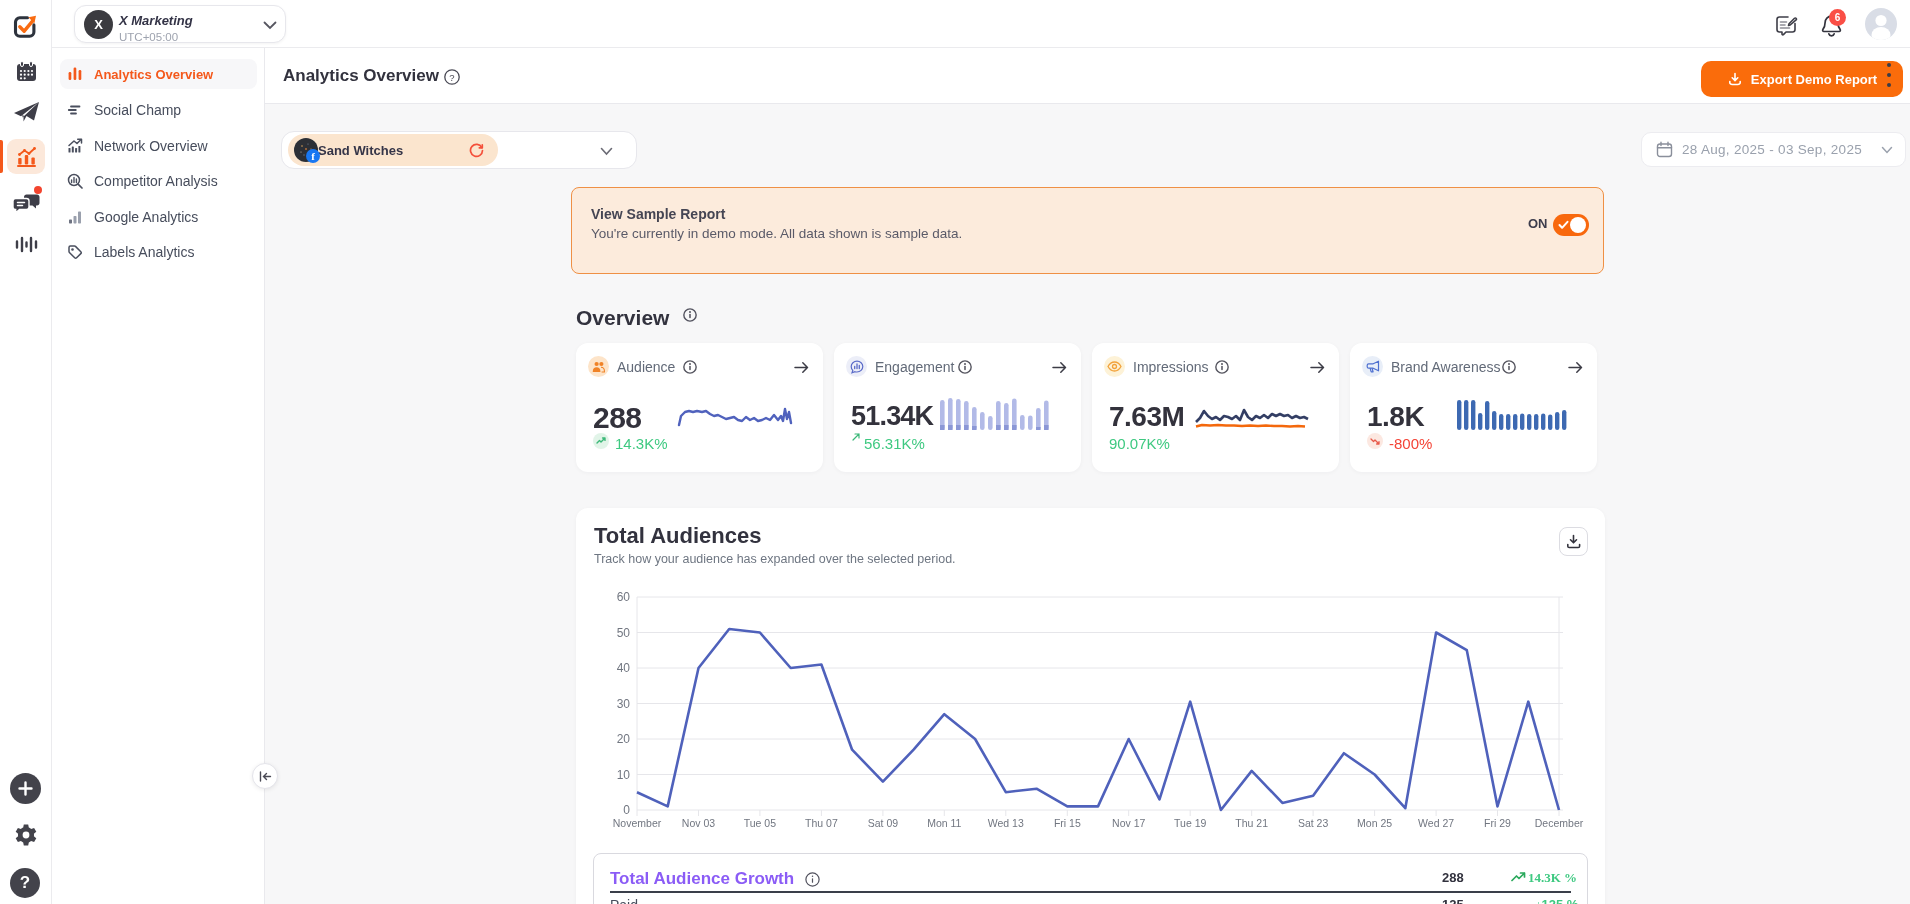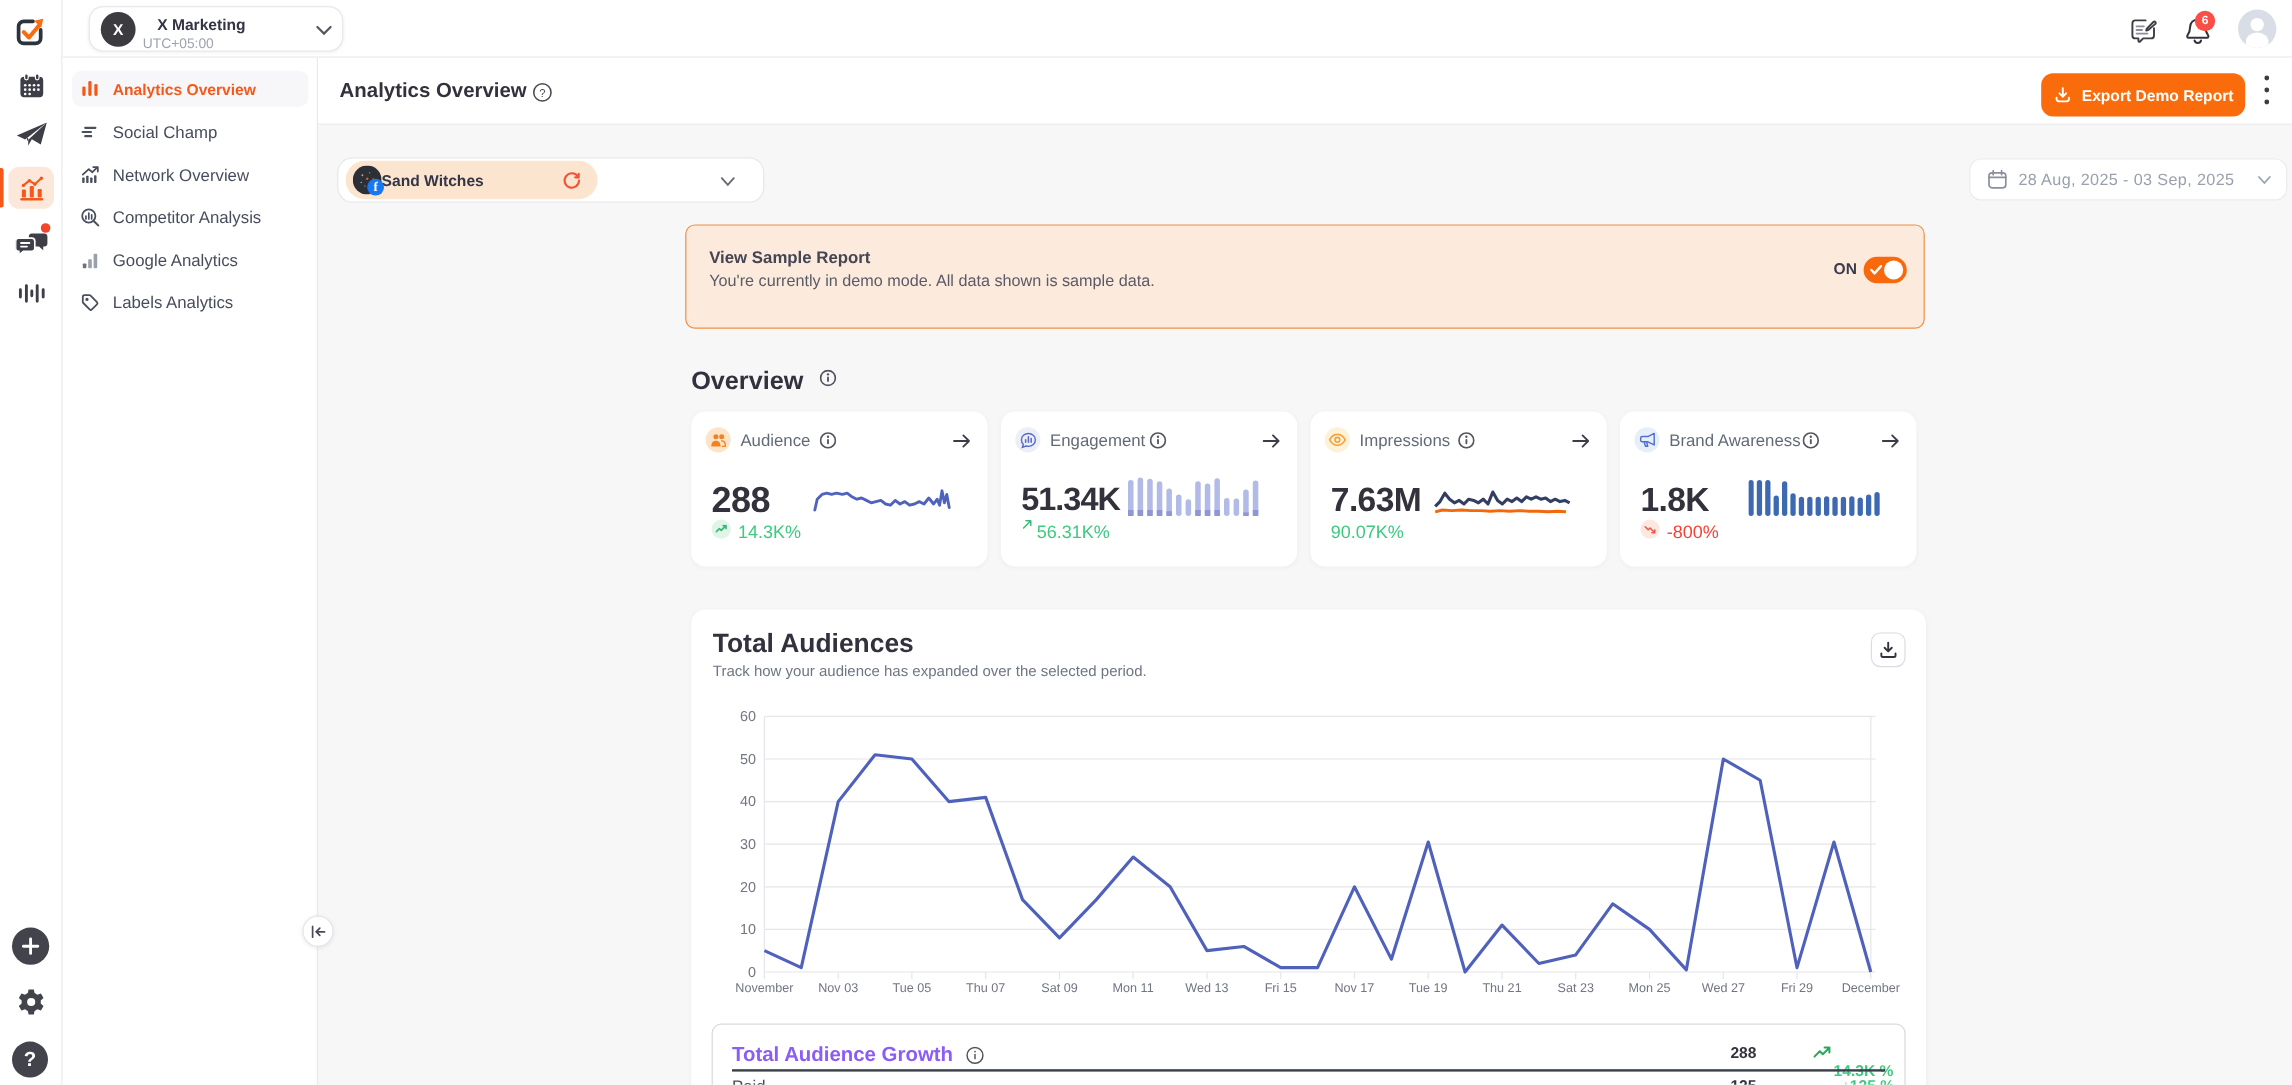--- a/index.html
+++ b/index.html
@@ -10,33 +10,33 @@
 
 #topbar { left:52px; top:0; width:1858px; height:48px; background:#fff; border-bottom:1px solid #ebebee; z-index:5; }
 #rail { left:0; top:0; width:52px; height:904px; background:#fff; border-right:1px solid #ebebee; z-index:6; }
 #sidebar { left:52px; top:48px; width:213px; height:856px; background:#fff; border-right:1px solid #e9e9ed; z-index:4; }
 #hdrrow { left:265px; top:48px; width:1645px; height:56px; background:#fff; border-bottom:1px solid #e9e9ed; }
 #content { left:265px; top:104px; width:1645px; height:800px; background:#f7f7f8; }
 
 
 #wspill { left:74px; top:5px; width:212px; height:38px; background:#fff; border:1px solid #e7e7ec; border-radius:12px; box-shadow:0 1px 3px rgba(0,0,0,.05); z-index:7;}
 #wsavatar { left:9px; top:4px; width:29px; height:29px; border-radius:50%; background:#3b3b40; color:#fff; font-size:13px; font-weight:bold; text-align:center; line-height:29px; }
-.wsname { left:56px; top:7px; font-size:13px; font-weight:bold; color:#343447; }
+.wsname { left:44px; top:7px; font-size:13px; font-weight:bold; color:#343447;font-style:italic; }
 .wstz { left:44px; top:25px; font-size:11.5px; color:#9ea3af; }
 
 
 .mitem { left:8px; width:197px; height:30px; border-radius:8px; display:flex; align-items:center; }
 .mitem .ic { width:16px; height:16px; margin-left:7px; margin-right:11px; flex:none; }
 .mitem span { font-size:14px; color:#474d5c; }
 .mitem.active { background:#f7f7f9; }
 .mitem.active span { color:#f4581b; font-weight:bold; font-size:13px; }
 
 
 #pgtitle { left:18px; top:18px; font-size:17px; font-weight:bold; color:#32323e; }
-#exportbtn { left:1436px; top:13px; width:170px; height:36px; background:#fa6c0b; border-radius:10px; color:#fff; font-size:13px; font-weight:bold; display:flex; align-items:center; justify-content:center; gap:8px; }
+#exportbtn { left:1436px; top:13px; width:202px; height:36px; background:#fa6c0b; border-radius:10px; color:#fff; font-size:13px; font-weight:bold; display:flex; align-items:center; justify-content:center; gap:8px; }
 .vdots { left:1622px; top:15px; width:4px; }
 .vdots i { display:block; width:4px; height:4px; border-radius:50%; background:#3c3c46; margin-bottom:6px; }
 
 
 #selbox { left:16px; top:27px; width:356px; height:38px; background:#fff; border:1px solid #e7e7ec; border-radius:13px; }
 #selpill { left:6px; top:2px; width:210px; height:32px; background:#fbe5ce; border-radius:16px; display:flex; align-items:center; }
 #datebox { left:1376px; top:28px; width:265px; height:35px; background:#fff; border:1px solid #ececf0; border-radius:10px; display:flex; align-items:center; }
 
 #banner { left:306px; top:83px; width:1033px; height:87px; background:#fcebdc; border:1px solid #ef9045; border-radius:8px; }
 #banner h4 { position:absolute; left:19px; top:18px; font-size:14px; font-weight:bold; color:#454553; }
@@ -509,20 +509,20 @@
         <svg style="margin-left:11px" width="15" height="15" viewBox="0 0 20 20">
             <circle cx="10" cy="10" r="8.8" fill="none" stroke="#52525e" stroke-width="1.6"></circle>
             <circle cx="10" cy="5.8" r="1" fill="#52525e"></circle>
             <rect x="9.2" y="8.2" width="1.6" height="6.2" rx="0.8" fill="#52525e"></rect>
           </svg>
       </div>
       <div class="abs" style="left:848px;top:16px;font-size:13px;font-weight:bold;color:#32323e;">288</div>
       <svg class="abs" style="left:917px;top:17px" width="15" height="11" viewBox="0 0 15 11" fill="none" stroke="#2aa95c" stroke-width="1.7" stroke-linecap="round" stroke-linejoin="round">
           <path d="M1 9.5L5.5 5l2.5 2.5L13.5 2M13.5 2v4M13.5 2h-4"></path>
         </svg>
-        <div class="abs" style="left:934px;top:31px;font-size:13px;font-weight:bold;color:#3ec981;">14.3K %</div>
+        <div class="abs" style="left:934px;top:16px;font-size:13px;font-weight:bold;color:#3ec981;font-family:Liberation Serif, serif;">14.3K %</div>
       <div class="sep"></div>
       <div class="abs" style="left:16px;top:43px;font-size:14px;color:#474d5c;">Paid</div>
       <div class="abs" style="left:848px;top:43px;font-size:13px;font-weight:bold;color:#32323e;">125</div>
       <div class="abs" style="left:941px;top:43px;font-size:13px;font-weight:bold;color:#3ec981;">↓125 %</div>
     </div>
   </div>
 </div>
 
 </body></html>

